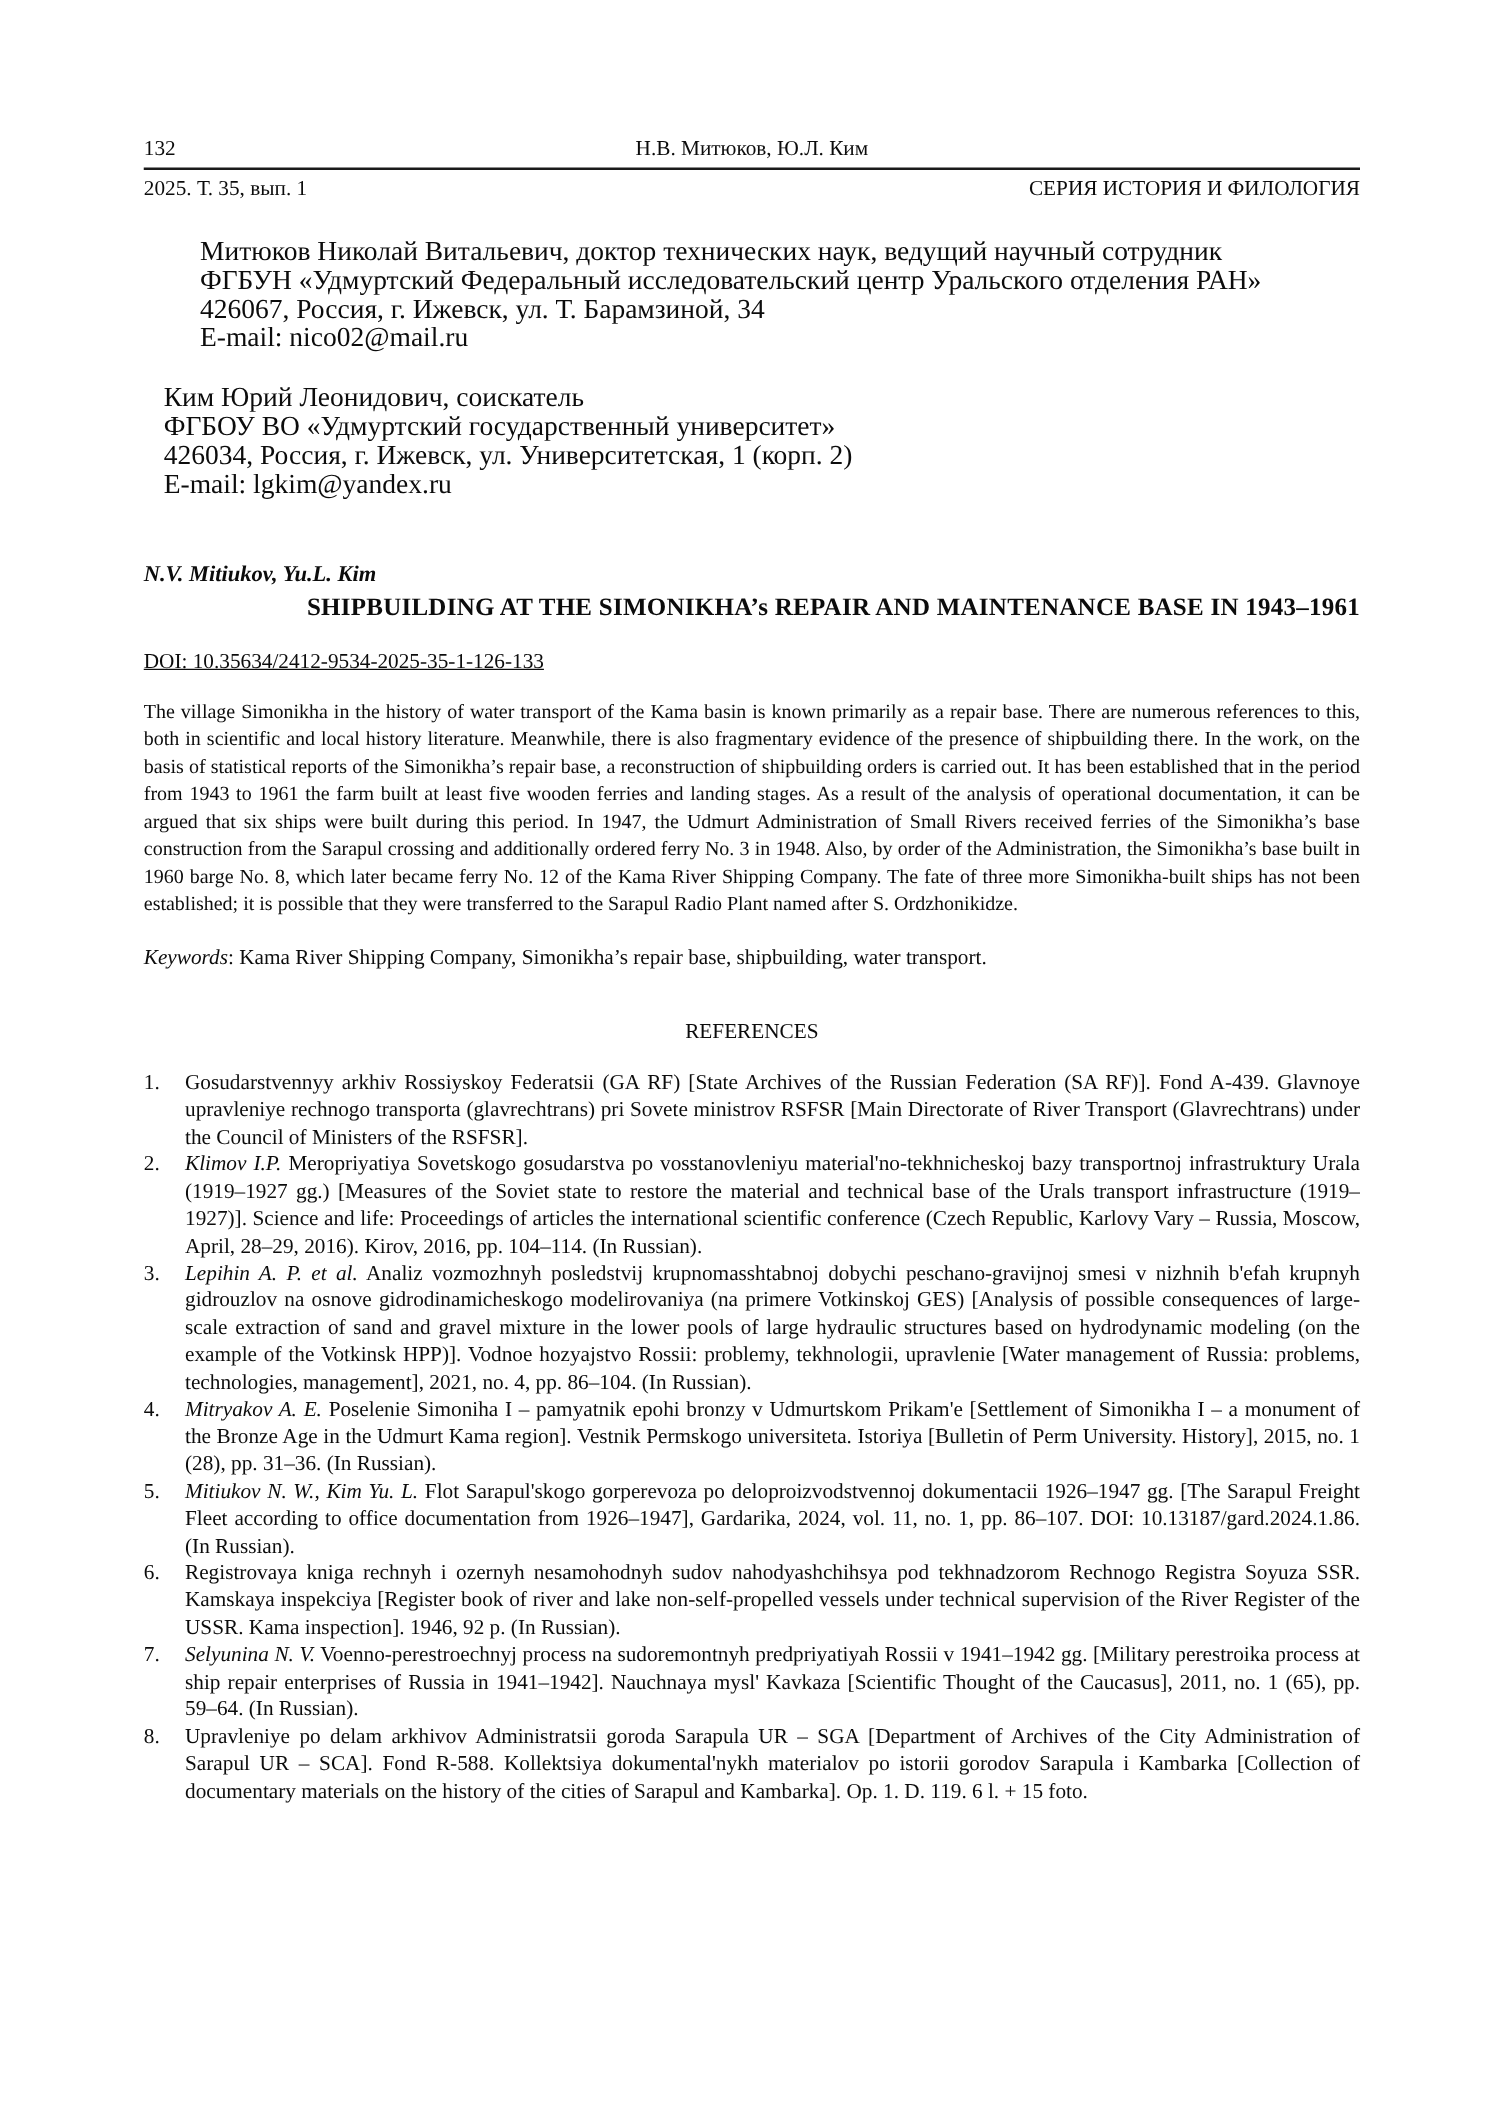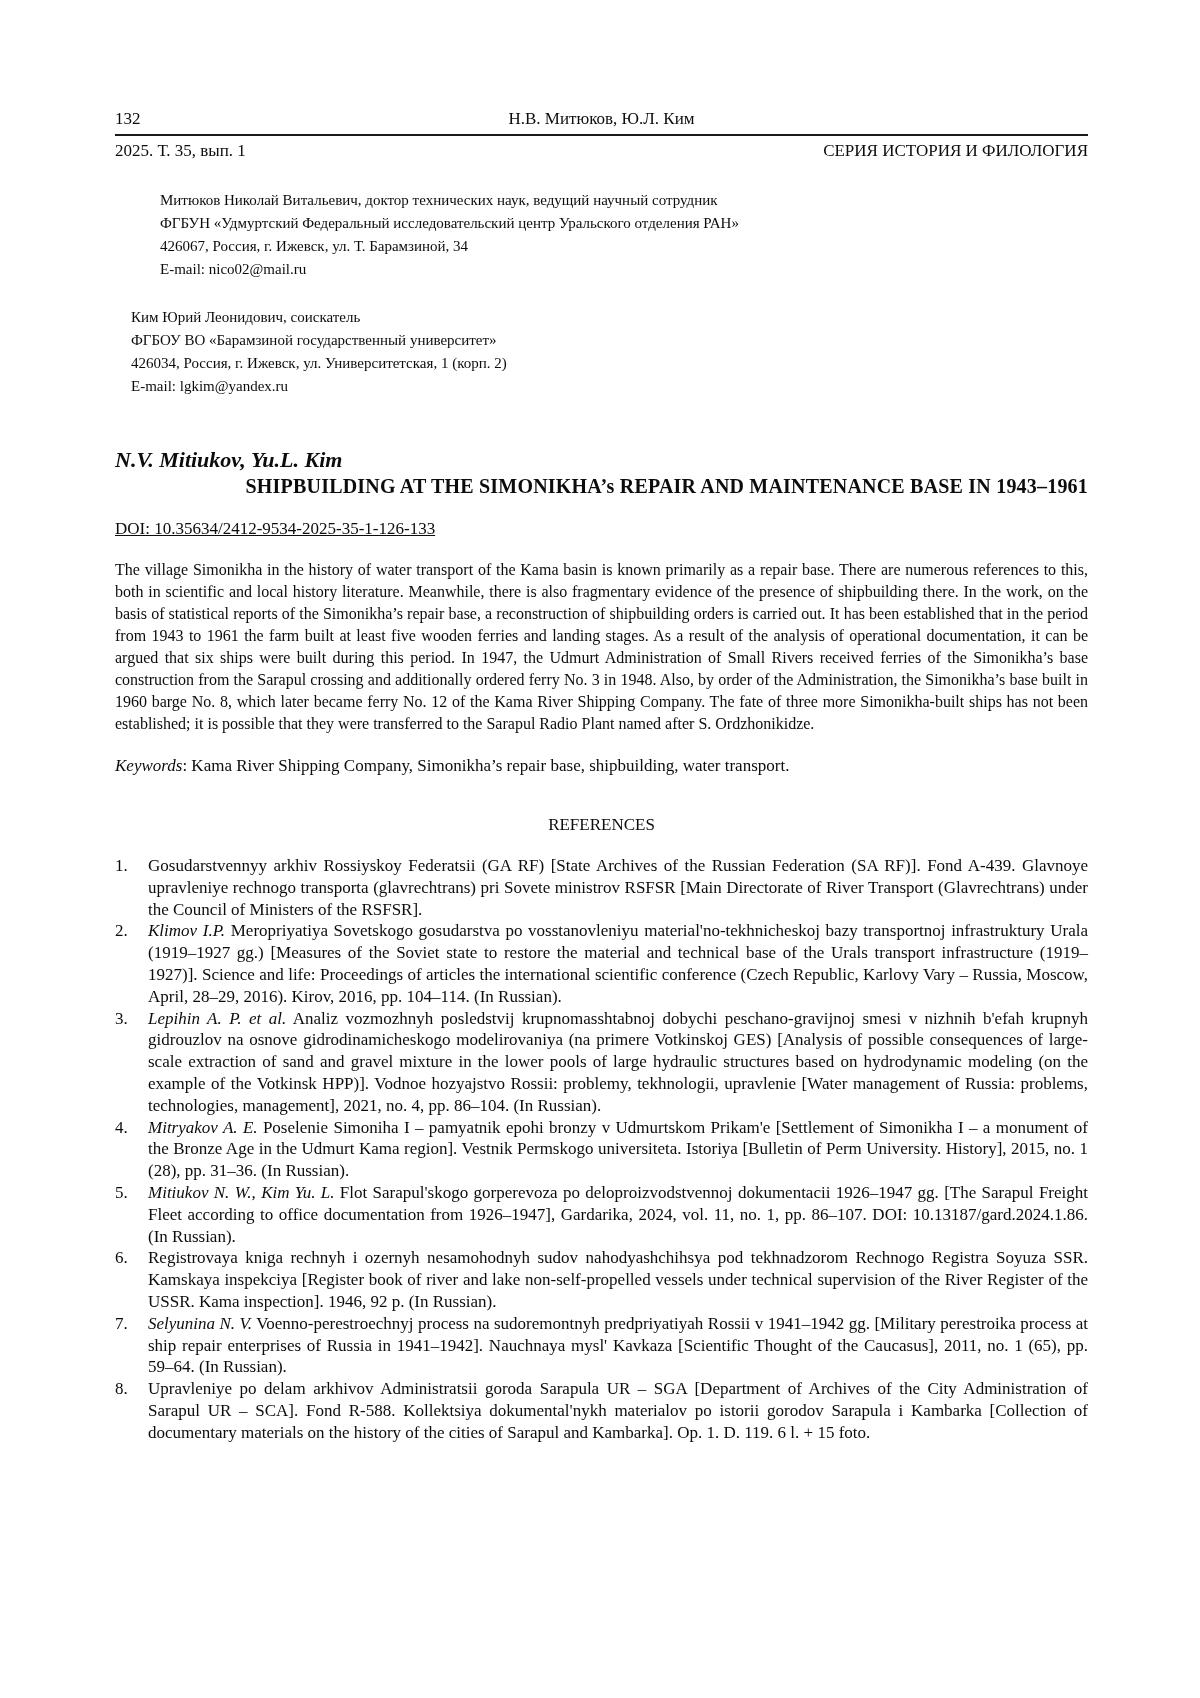--- a/index.html
+++ b/index.html
@@ -34,29 +34,29 @@
     display: flex;
     justify-content: space-between;
     font-size: 17px;
     line-height: 21px;
     margin-top: 4px;
     gap: 48px;
   }
   
   .author-block {
     margin-left: 45px;
-    font-size: 15px;
+    font-size: 22px;
     line-height: 23px;
   }
   .author-block.first { margin-top: 28px; }
   .author-block.second { margin-top: 25px; margin-left: 16px; }
   
   .title-block { margin-top: 48px; }
   .en-authors {
-    font-size: 22px;
+    font-size: 18px;
     font-weight: bold;
     font-style: italic;
     line-height: 27px;
   }
   .en-title {
     font-size: 20px;
     font-weight: bold;
     line-height: 27px;
     letter-spacing: 0.2px;
     text-align: right;
@@ -111,21 +111,21 @@
 
     <div class="author-block first">
       <div>Митюков Николай Витальевич, доктор технических наук, ведущий научный сотрудник</div>
       <div>ФГБУН «Удмуртский Федеральный исследовательский центр Уральского отделения РАН»</div>
       <div>426067, Россия, г. Ижевск, ул. Т. Барамзиной, 34</div>
       <div>E-mail: nico02@mail.ru</div>
     </div>
 
     <div class="author-block second">
       <div>Ким Юрий Леонидович, соискатель</div>
-      <div>ФГБОУ ВО «Барамзиной государственный университет»</div>
+      <div>ФГБОУ ВО «Удмуртский государственный университет»</div>
       <div>426034, Россия, г. Ижевск, ул. Университетская, 1 (корп. 2)</div>
       <div>E-mail: lgkim@yandex.ru</div>
     </div>
 
     <div class="title-block">
       <div class="en-authors">N.V. Mitiukov, Yu.L. Kim</div>
       <div class="en-title">SHIPBUILDING AT THE SIMONIKHA’s REPAIR AND MAINTENANCE BASE IN 1943–1961</div>
     </div>
 
     <div class="doi">DOI: 10.35634/2412-9534-2025-35-1-126-133</div>

